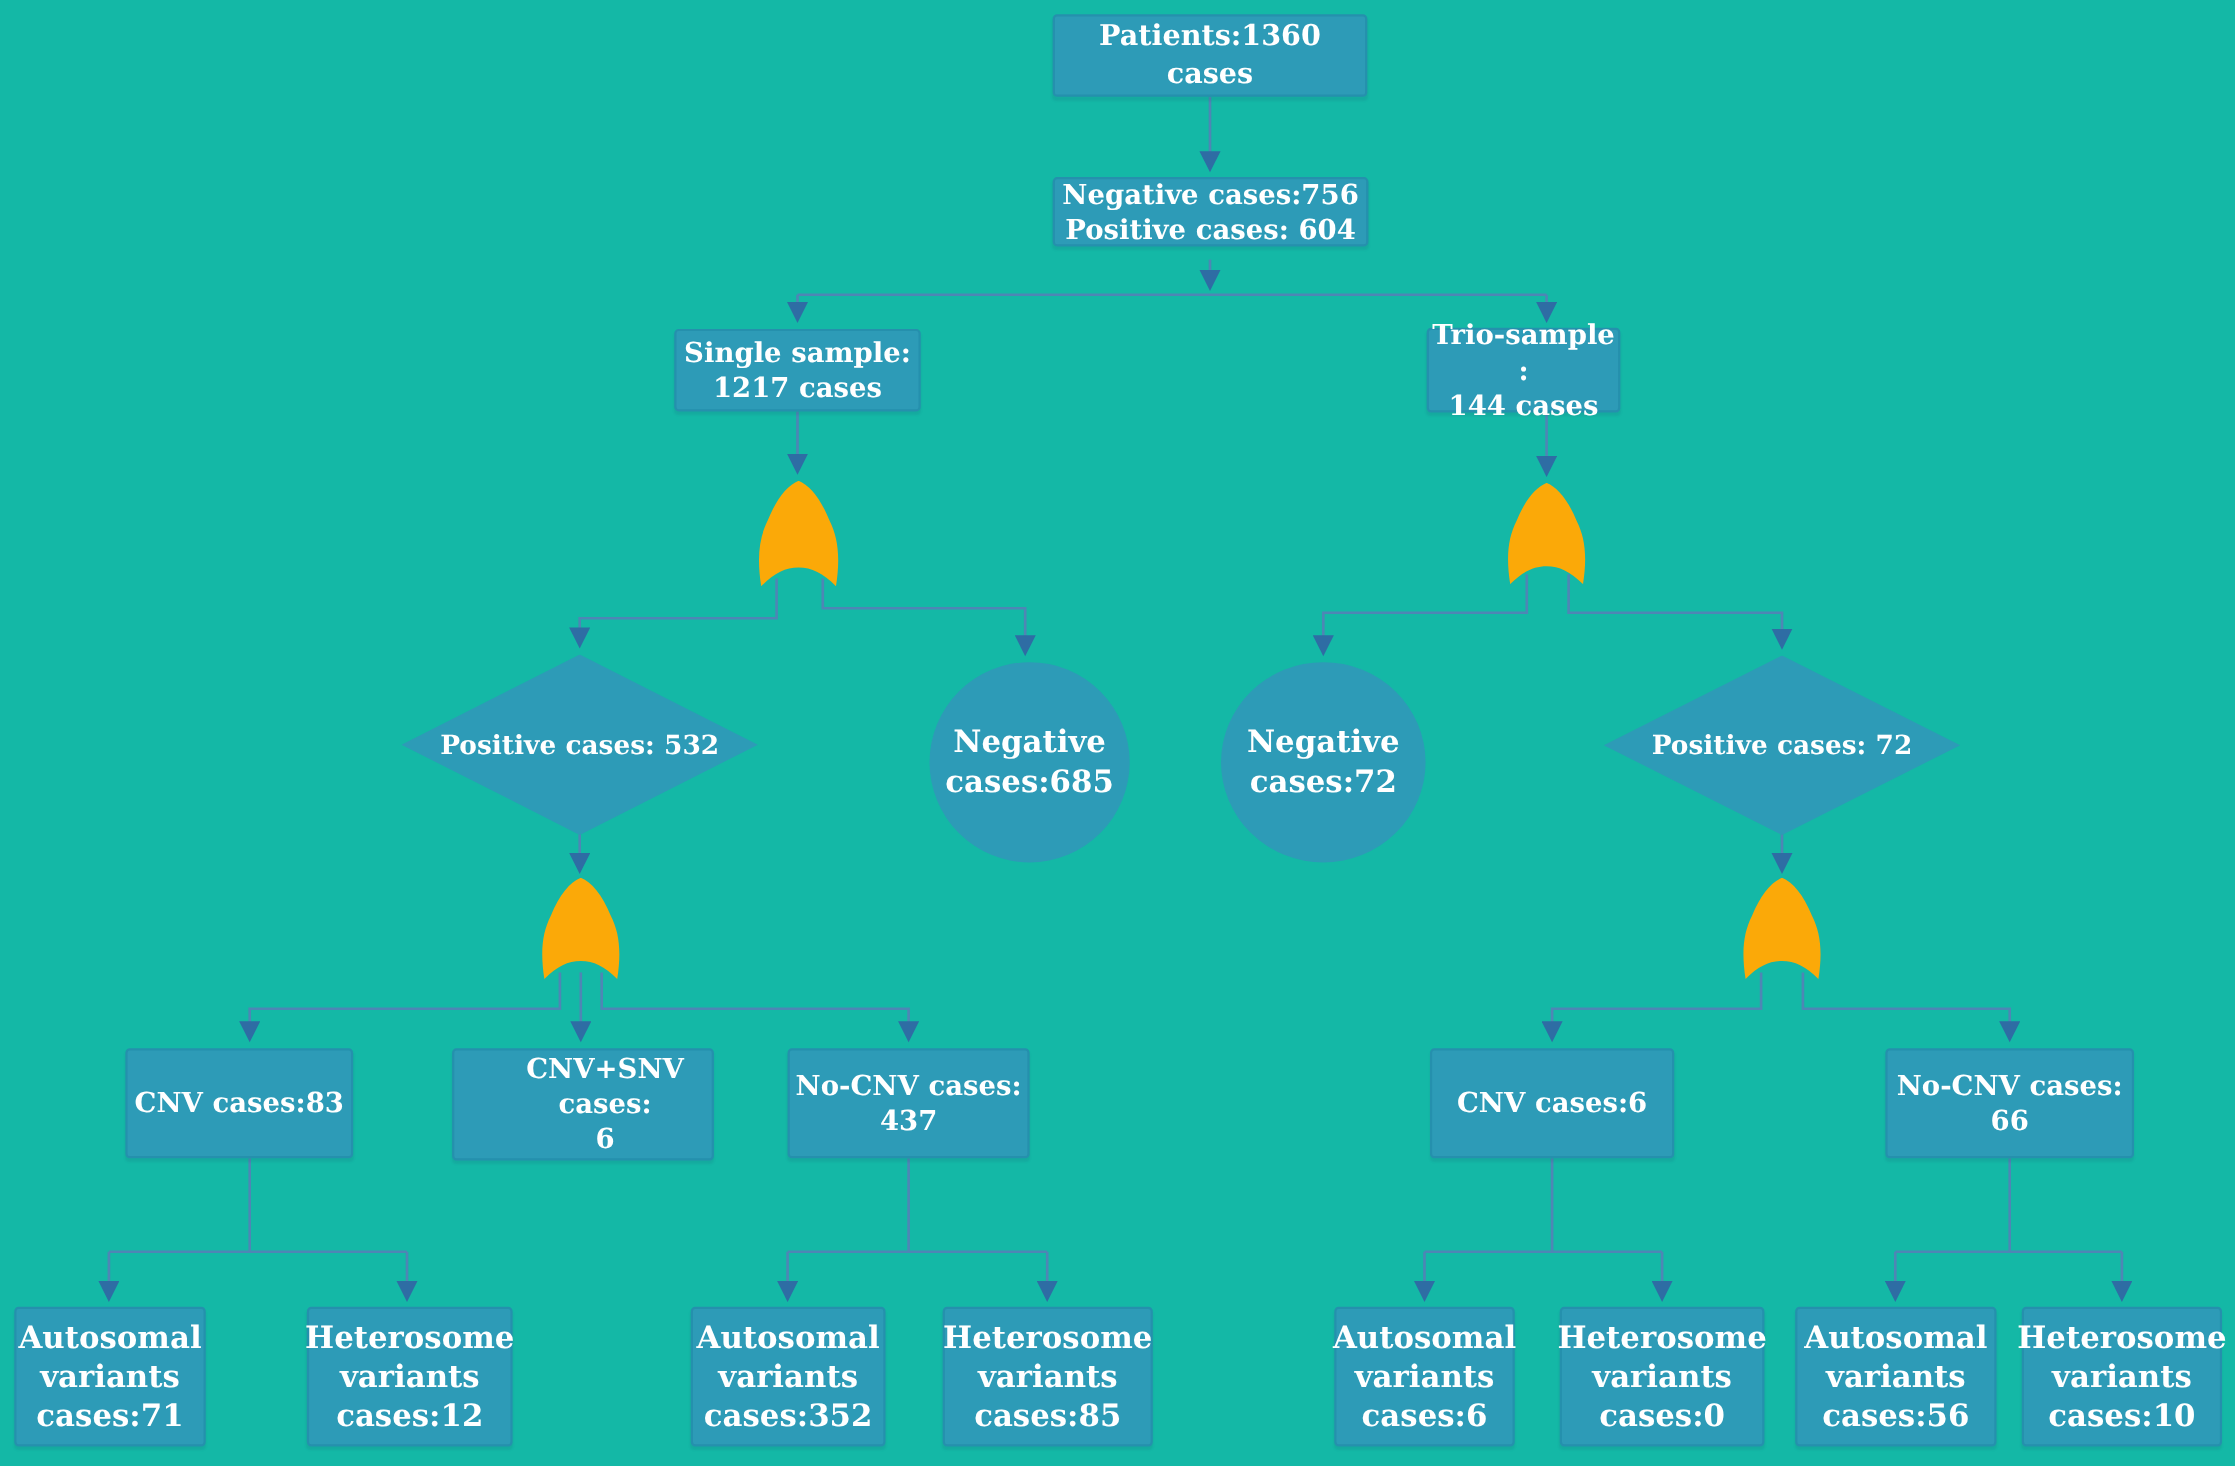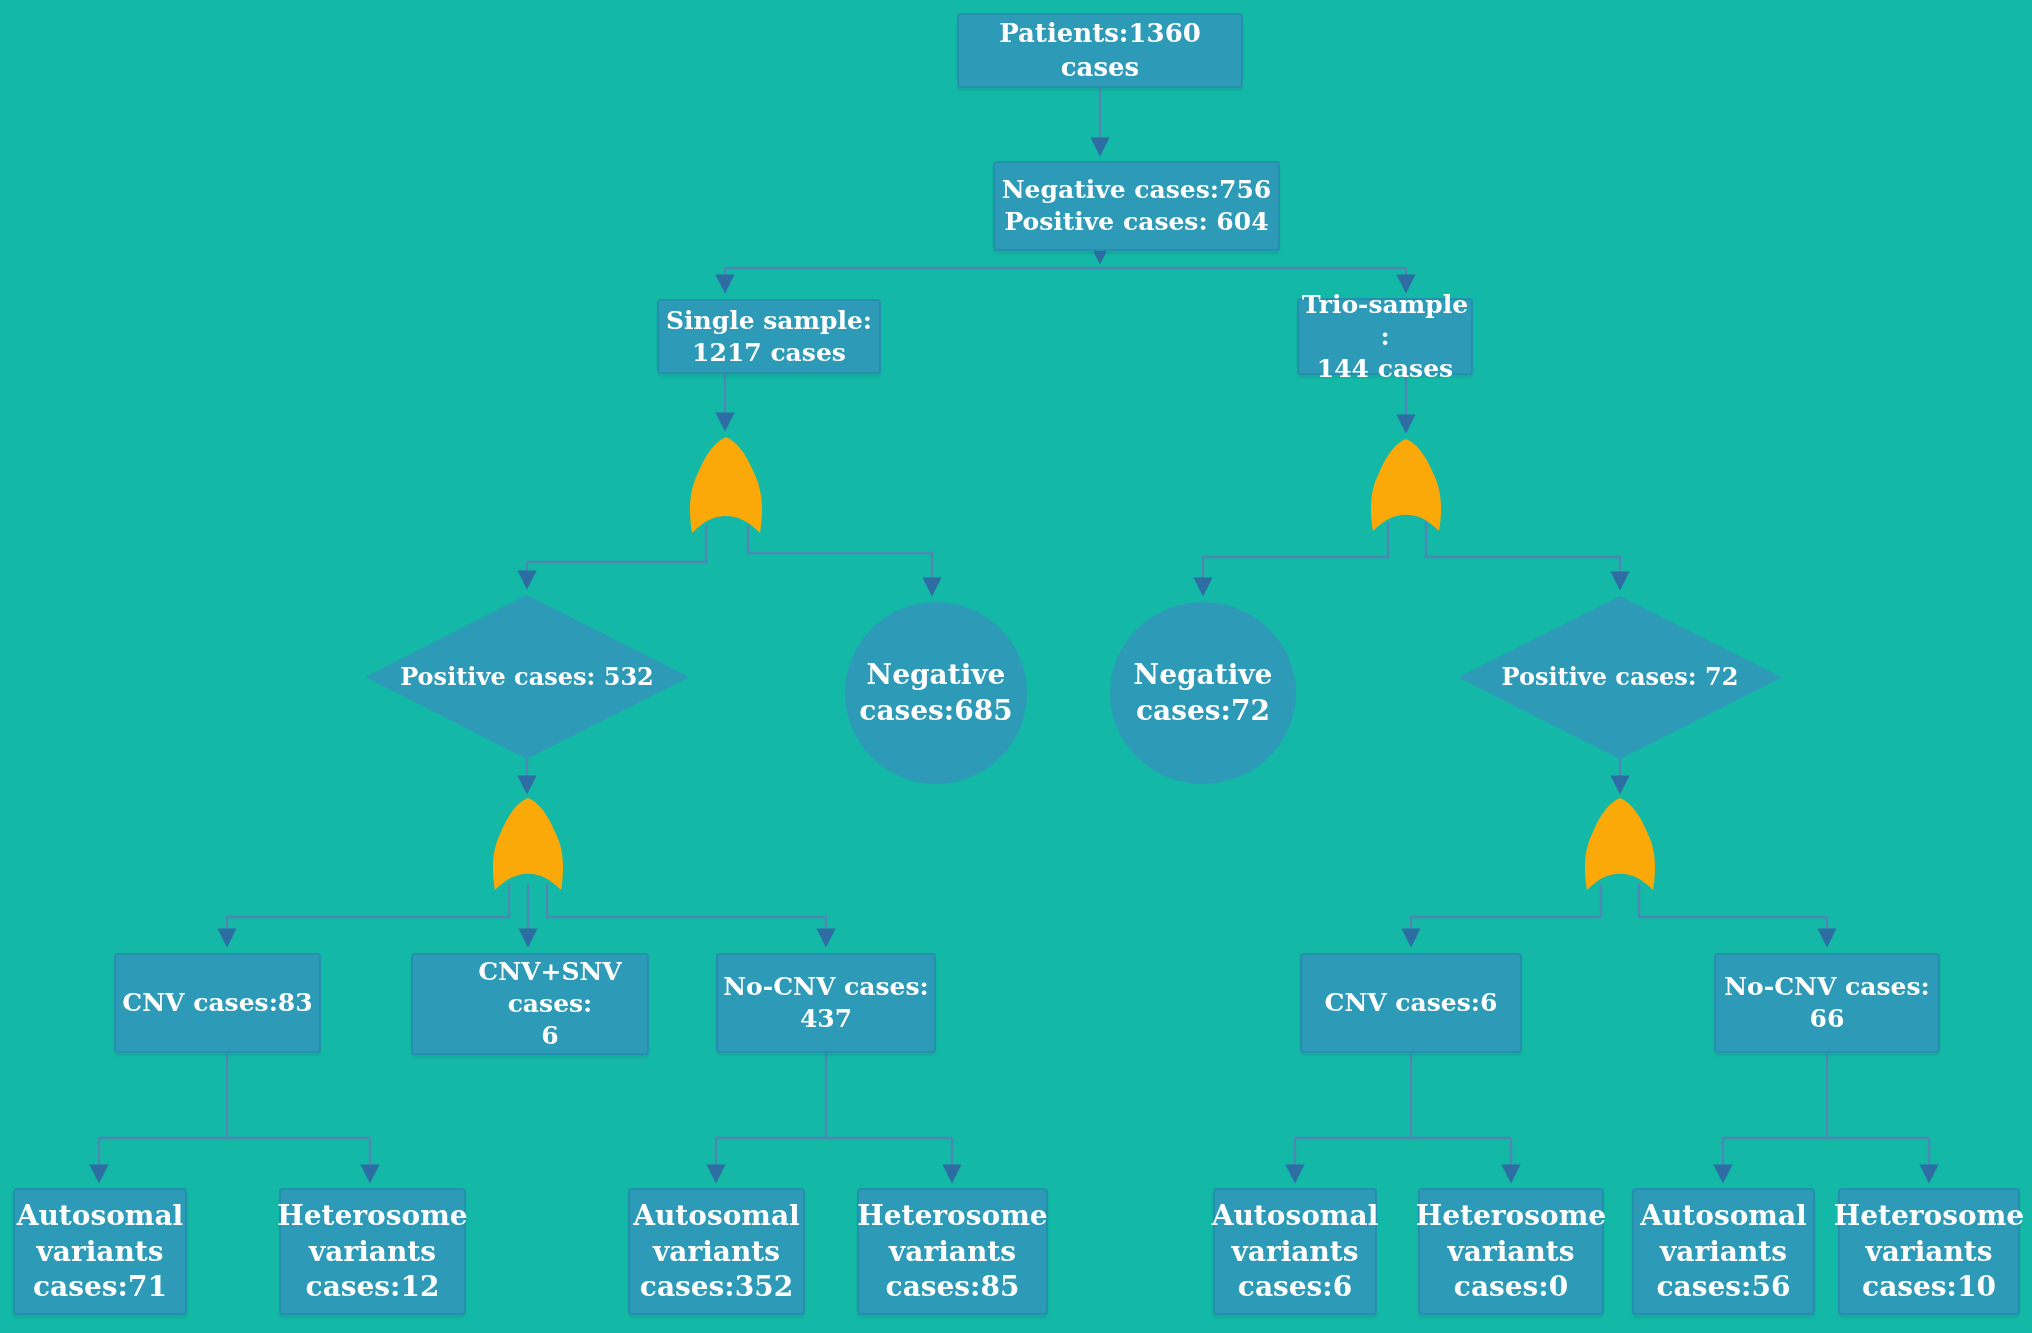--- a/index.html
+++ b/index.html
@@ -126,23 +126,23 @@
         <path class="gate-path" d="M4,96 C0,70 2,52 10,36 C18,16 28,4 38,0 C48,4 58,16 66,36 C74,52 76,70 72,96 C60,84 50,79 38,79 C26,79 16,84 4,96 Z"></path>
       </svg>
   </div>
   <div class="gate" style="left:1583px;top:798px;width:74px;height:92px;">
     <svg viewBox="0 0 76 96" preserveAspectRatio="none">
         <path class="gate-path" d="M4,96 C0,70 2,52 10,36 C18,16 28,4 38,0 C48,4 58,16 66,36 C74,52 76,70 72,96 C60,84 50,79 38,79 C26,79 16,84 4,96 Z"></path>
       </svg>
   </div>
 
   <div class="node rect fs26" style="left:957px;top:13px;width:286px;height:75px;">Patients:1360 cases</div>
-  <div class="node rect fs25" style="left:957px;top:161px;width:287px;height:90px;margin-left:36px;">Negative cases:756
+  <div class="node rect fs25" style="left:957px;top:161px;width:287px;height:63px;">Negative cases:756
 Positive cases: 604</div>
-  <div class="node rect fs25" style="left:613px;top:299px;width:224px;height:75px;margin-left:44px;">Single sample:
+  <div class="node rect fs25" style="left:613px;top:299px;width:224px;height:75px;">Single sample:
 1217 cases</div>
   <div class="node rect fs25" style="left:1297px;top:298px;width:176px;height:77px;">Trio-sample :
 144 cases</div>
 
   <div class="node diamond fs22" style="left:365px;top:595px;width:324px;height:164px;">Positive cases: 532</div>
   <div class="node circle fs24" style="left:845px;top:602px;width:182px;height:182px;">Negative
 cases:685</div>
   <div class="node circle fs24" style="left:1110px;top:602px;width:186px;height:182px;">Negative
 cases:72</div>
   <div class="node diamond fs22" style="left:1458px;top:596px;width:324px;height:163px;">Positive cases: 72</div>

